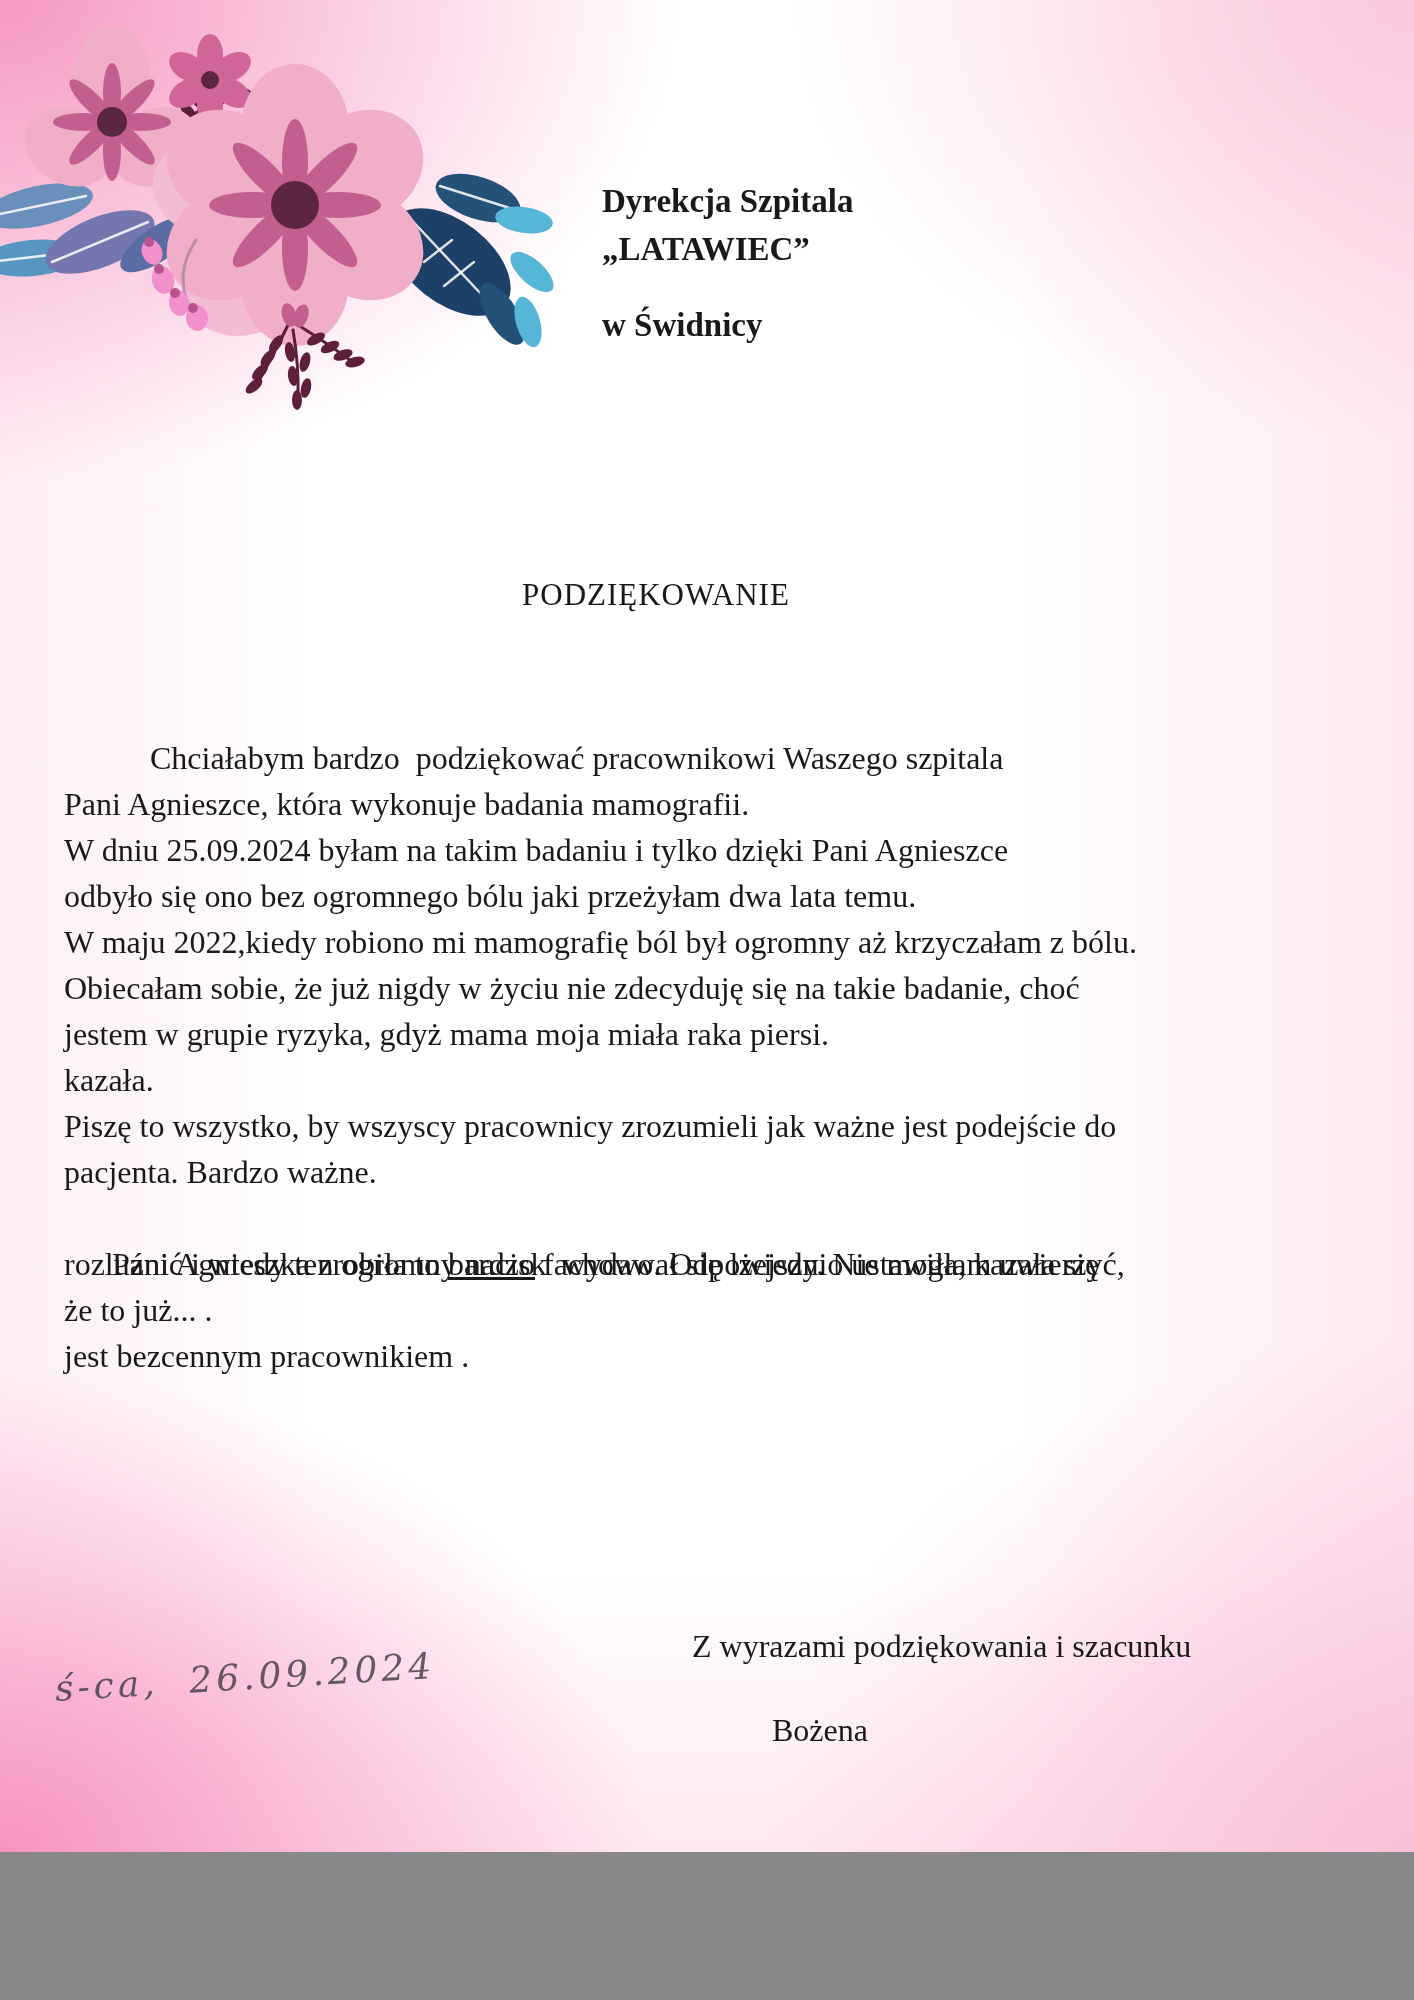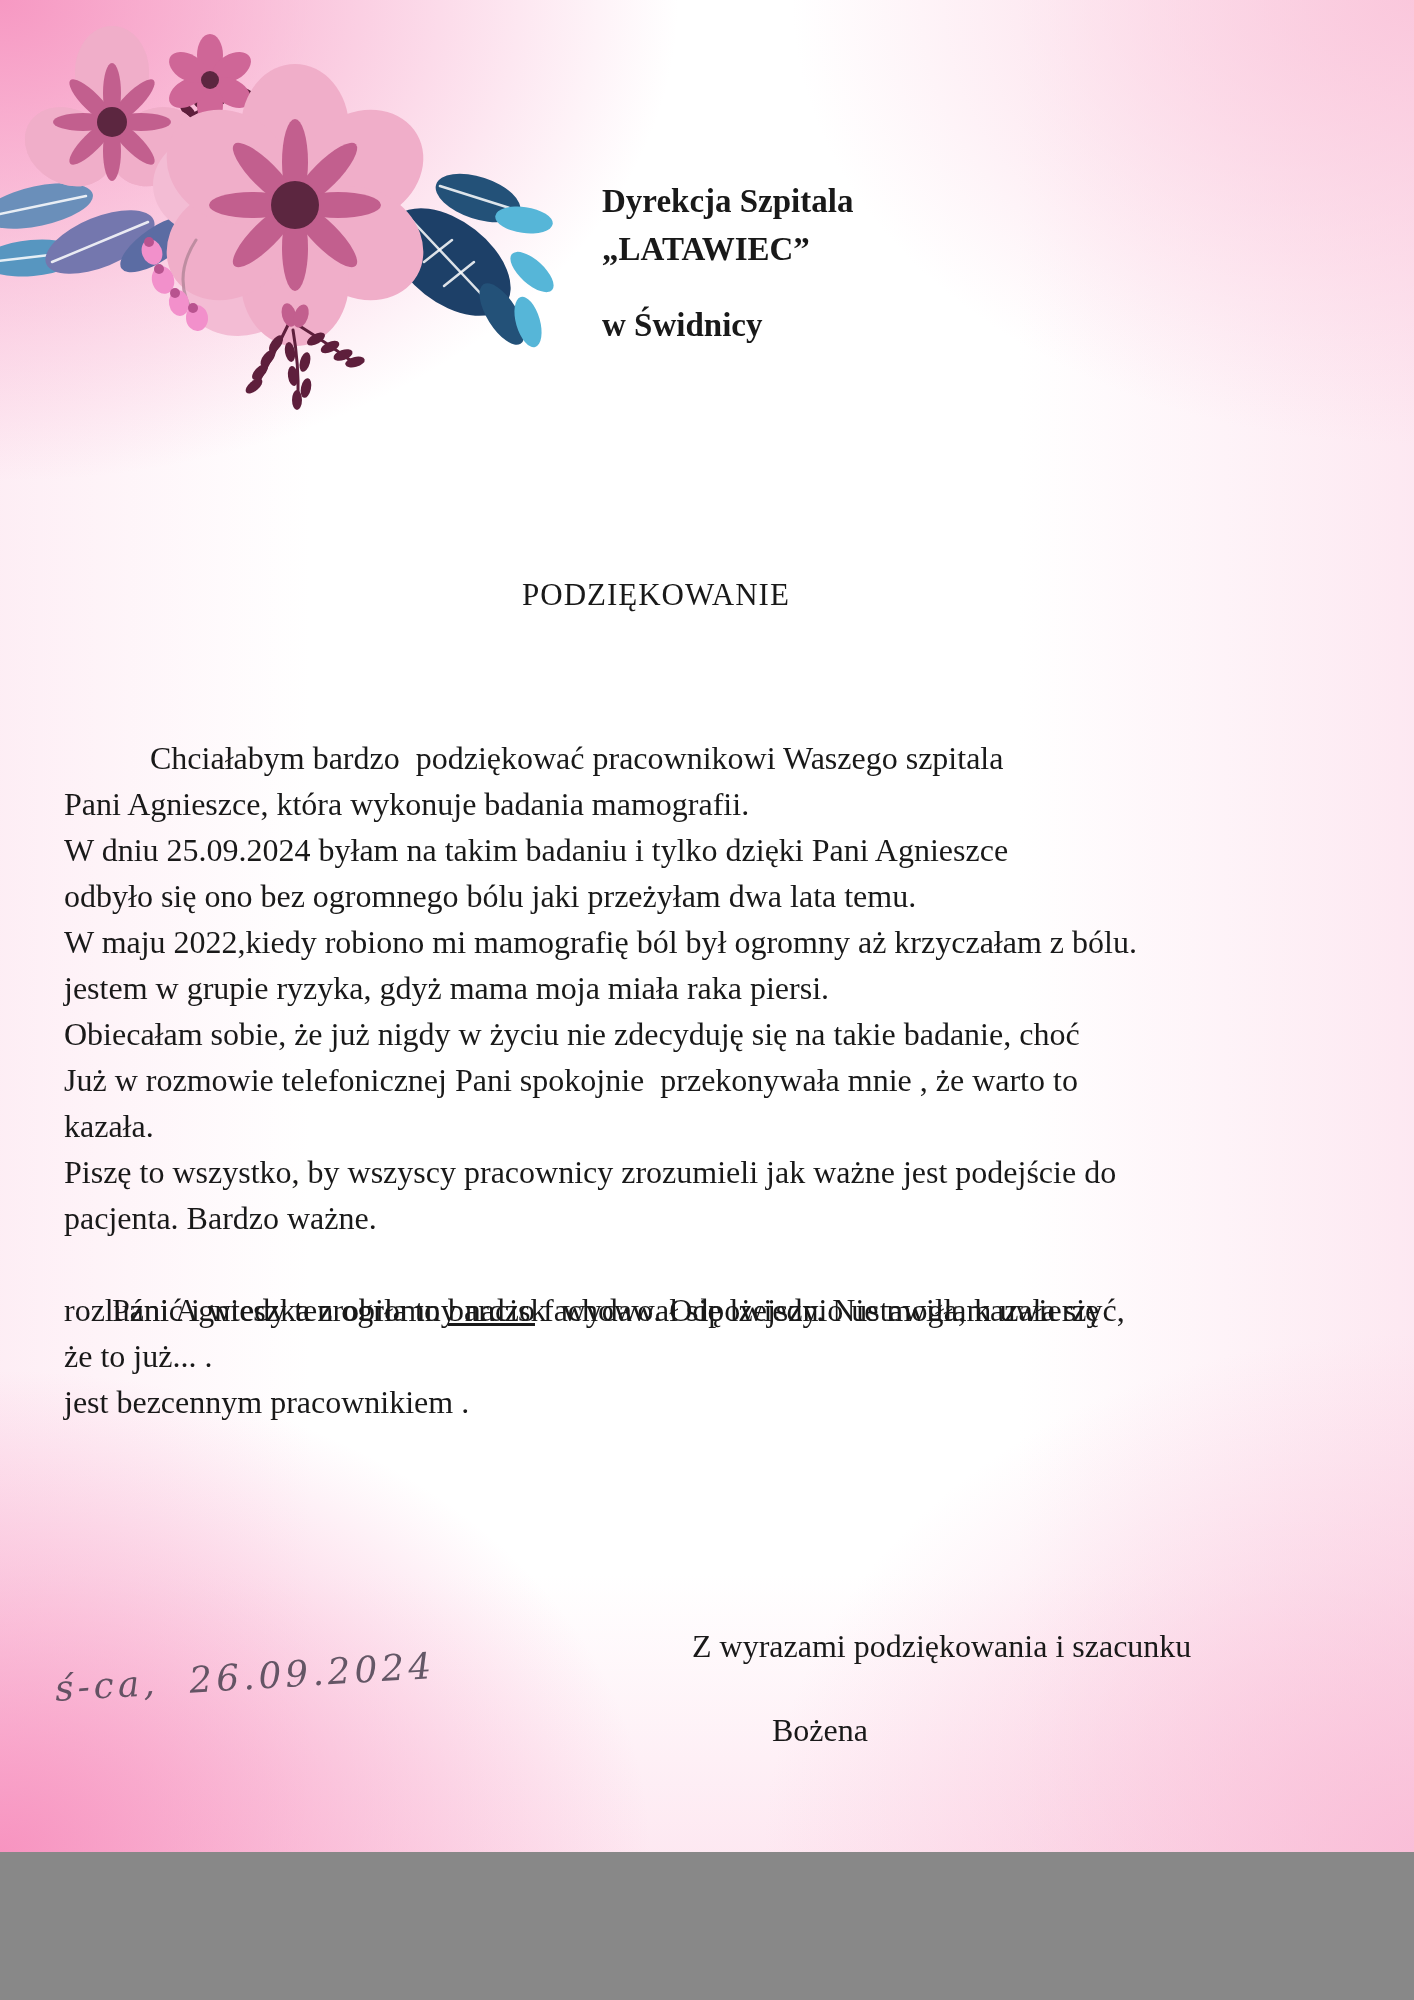--- a/index.html
+++ b/index.html
@@ -190,23 +190,22 @@
   </div>
 
   <div class="abs title" style="left:522px;top:577px">PODZIĘKOWANIE</div>
 
   <div class="abs body-block">
     <div class="line indent">Chciałabym bardzo  podziękować pracownikowi Waszego szpitala</div>
     <div class="line">Pani Agnieszce, która wykonuje badania mamografii.</div>
     <div class="line">W dniu 25.09.2024 byłam na takim badaniu i tylko dzięki Pani Agnieszce</div>
     <div class="line">odbyło się ono bez ogromnego bólu jaki przeżyłam dwa lata temu.</div>
     <div class="line">W maju 2022,kiedy robiono mi mamografię ból był ogromny aż krzyczałam z bólu.</div>
+    <div class="line">Obiecałam sobie, że już nigdy w życiu nie zdecyduję się na takie badanie, choć</div>
     <div class="line">jestem w grupie ryzyka, gdyż mama moja miała raka piersi.</div>
-    <div class="line">Obiecałam sobie, że już nigdy w życiu nie zdecyduję się na takie badanie, choć</div>
-    <div class="line">Już w rozmowie telefonicznej Pani spokojnie  przekonywała mnie , że warto to</div>
     <div class="line">kazała.</div>
     <div class="line">Piszę to wszystko, by wszyscy pracownicy zrozumieli jak ważne jest podejście do</div>
     <div class="line">pacjenta. Bardzo ważne.</div>
     <div class="line">
       <span>Pani Agnieszka zrobiła to </span><span class="bu">bardzo</span><span> fachowo. Odpowiednio ustawiła, kazała się</span>
     </div>
     <div class="line">rozluźnić i wtedy ten ogromny nacisk  wydawał się lżejszy. Nie mogłam uwierzyć,</div>
     <div class="line">że to już... .</div>
     <div class="line">jest bezcennym pracownikiem .</div>
   </div>

